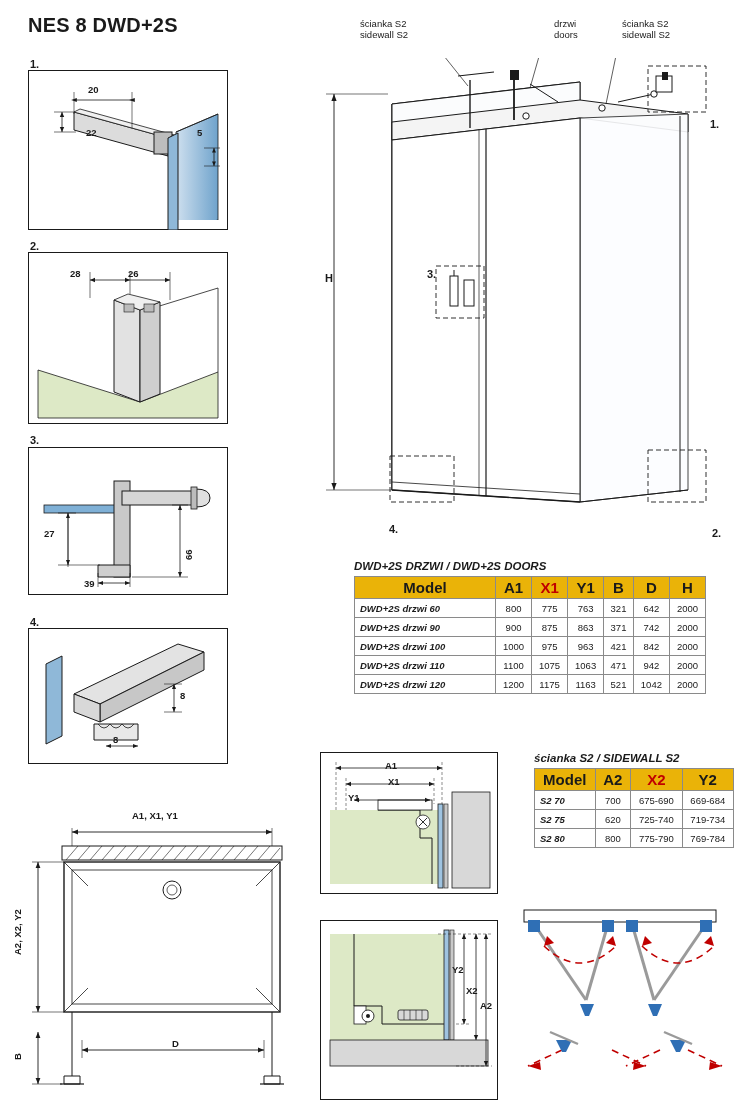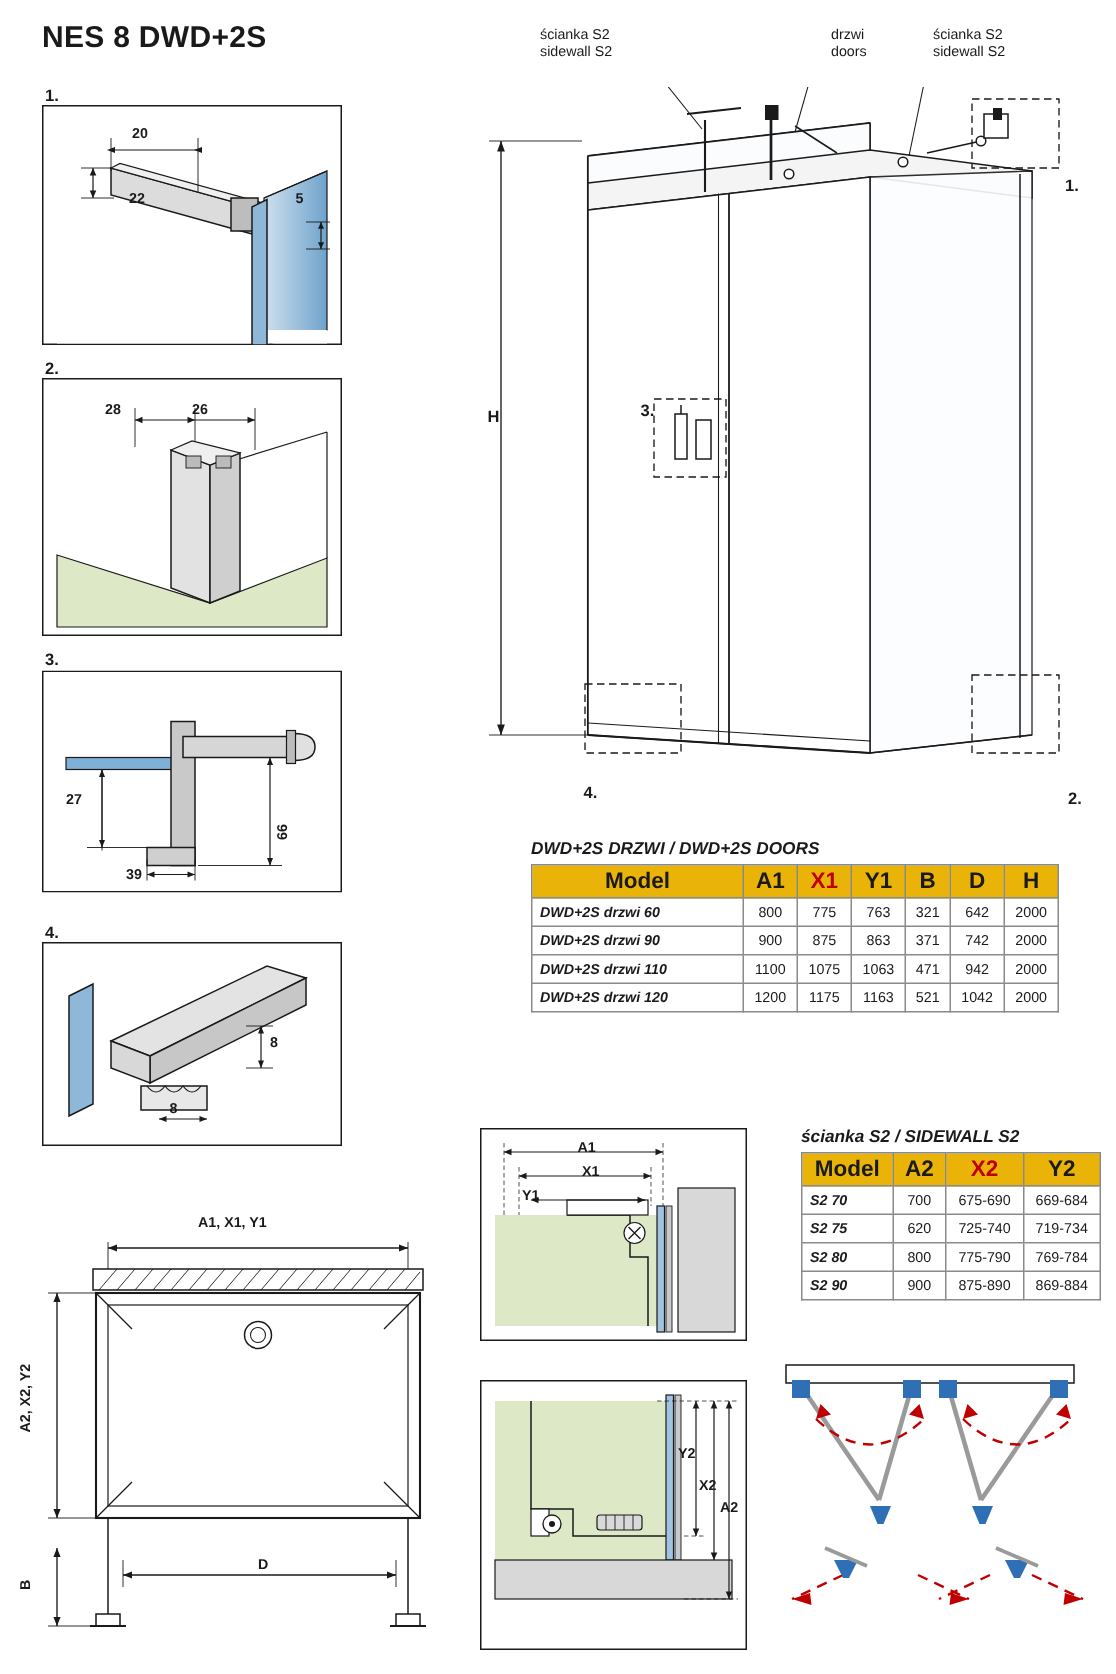--- a/index.html
+++ b/index.html
@@ -359,20 +359,29 @@
       <tr>
         <td>DWD+2S drzwi 90</td>
         <td>900</td>
         <td>875</td>
         <td>863</td>
         <td>371</td>
         <td>742</td>
         <td>2000</td>
       </tr>
       <tr>
+        <td>DWD+2S drzwi 100</td>
+        <td>1000</td>
+        <td>975</td>
+        <td>963</td>
+        <td>421</td>
+        <td>842</td>
+        <td>2000</td>
+      </tr>
+      <tr>
         <td>DWD+2S drzwi 110</td>
         <td>1100</td>
         <td>1075</td>
         <td>1063</td>
         <td>471</td>
         <td>942</td>
         <td>2000</td>
       </tr>
       <tr>
         <td>DWD+2S drzwi 120</td>
@@ -407,26 +416,20 @@
         <td>S2 75</td>
         <td>620</td>
         <td>725-740</td>
         <td>719-734</td>
       </tr>
       <tr>
         <td>S2 80</td>
         <td>800</td>
         <td>775-790</td>
         <td>769-784</td>
-      </tr>
-      <tr>
-        <td>S2 90</td>
-        <td>900</td>
-        <td>875-890</td>
-        <td>869-884</td>
       </tr>
     </tbody>
   </table>
 
   <div class="abs" style="left:320px;top:752px;">
     <svg width="178" height="142" viewBox="0 0 178 142">
       <rect x="0.5" y="0.5" width="177" height="141" fill="#ffffff" stroke="#1a1a1a" stroke-width="1"></rect>
 
       <polygon points="10,58 118,58 118,132 10,132" fill="#dde9c6" stroke="none"></polygon>
 

